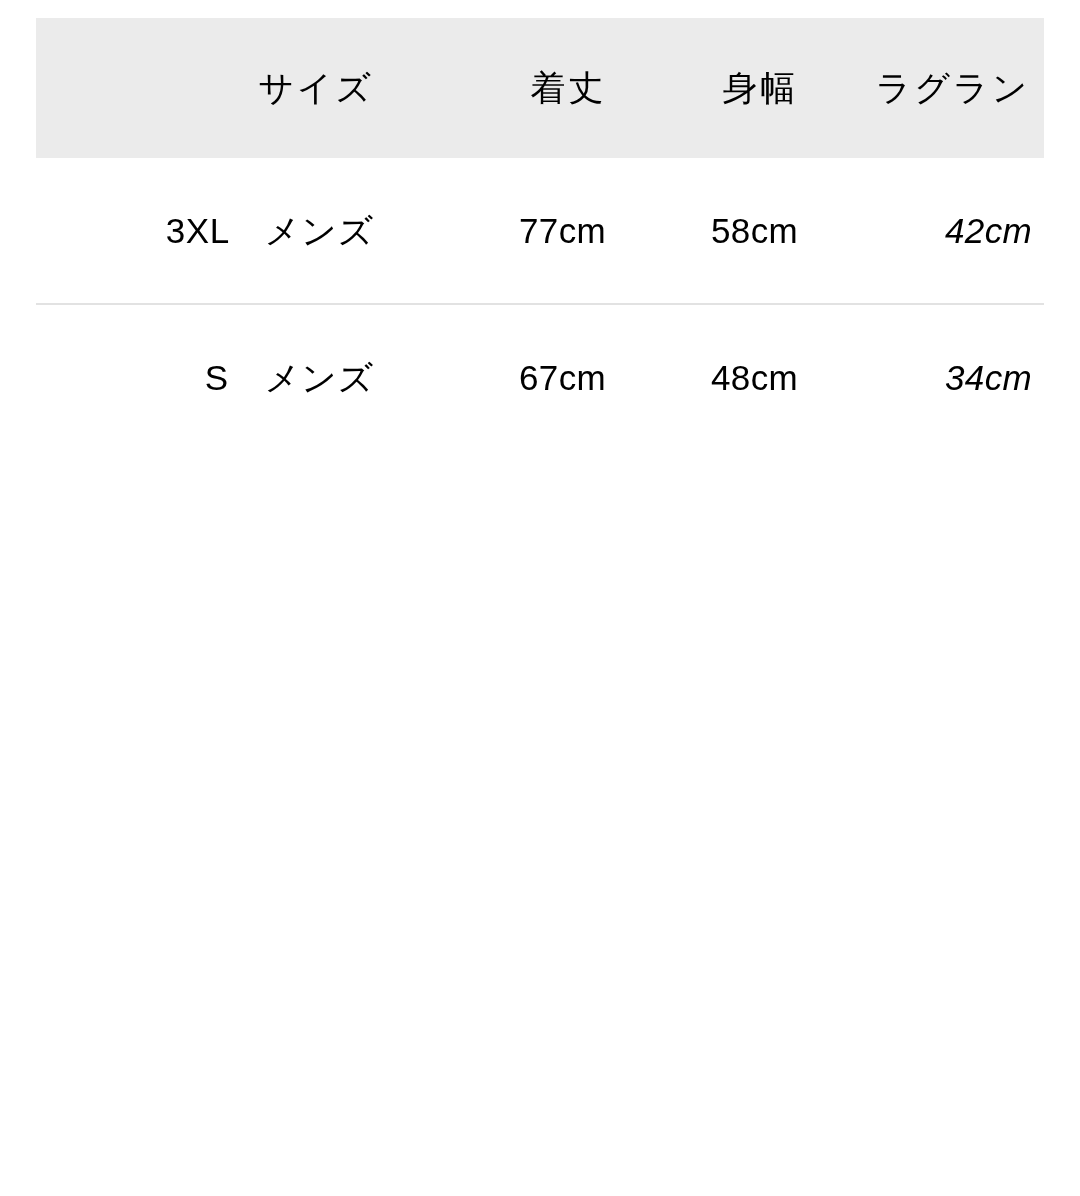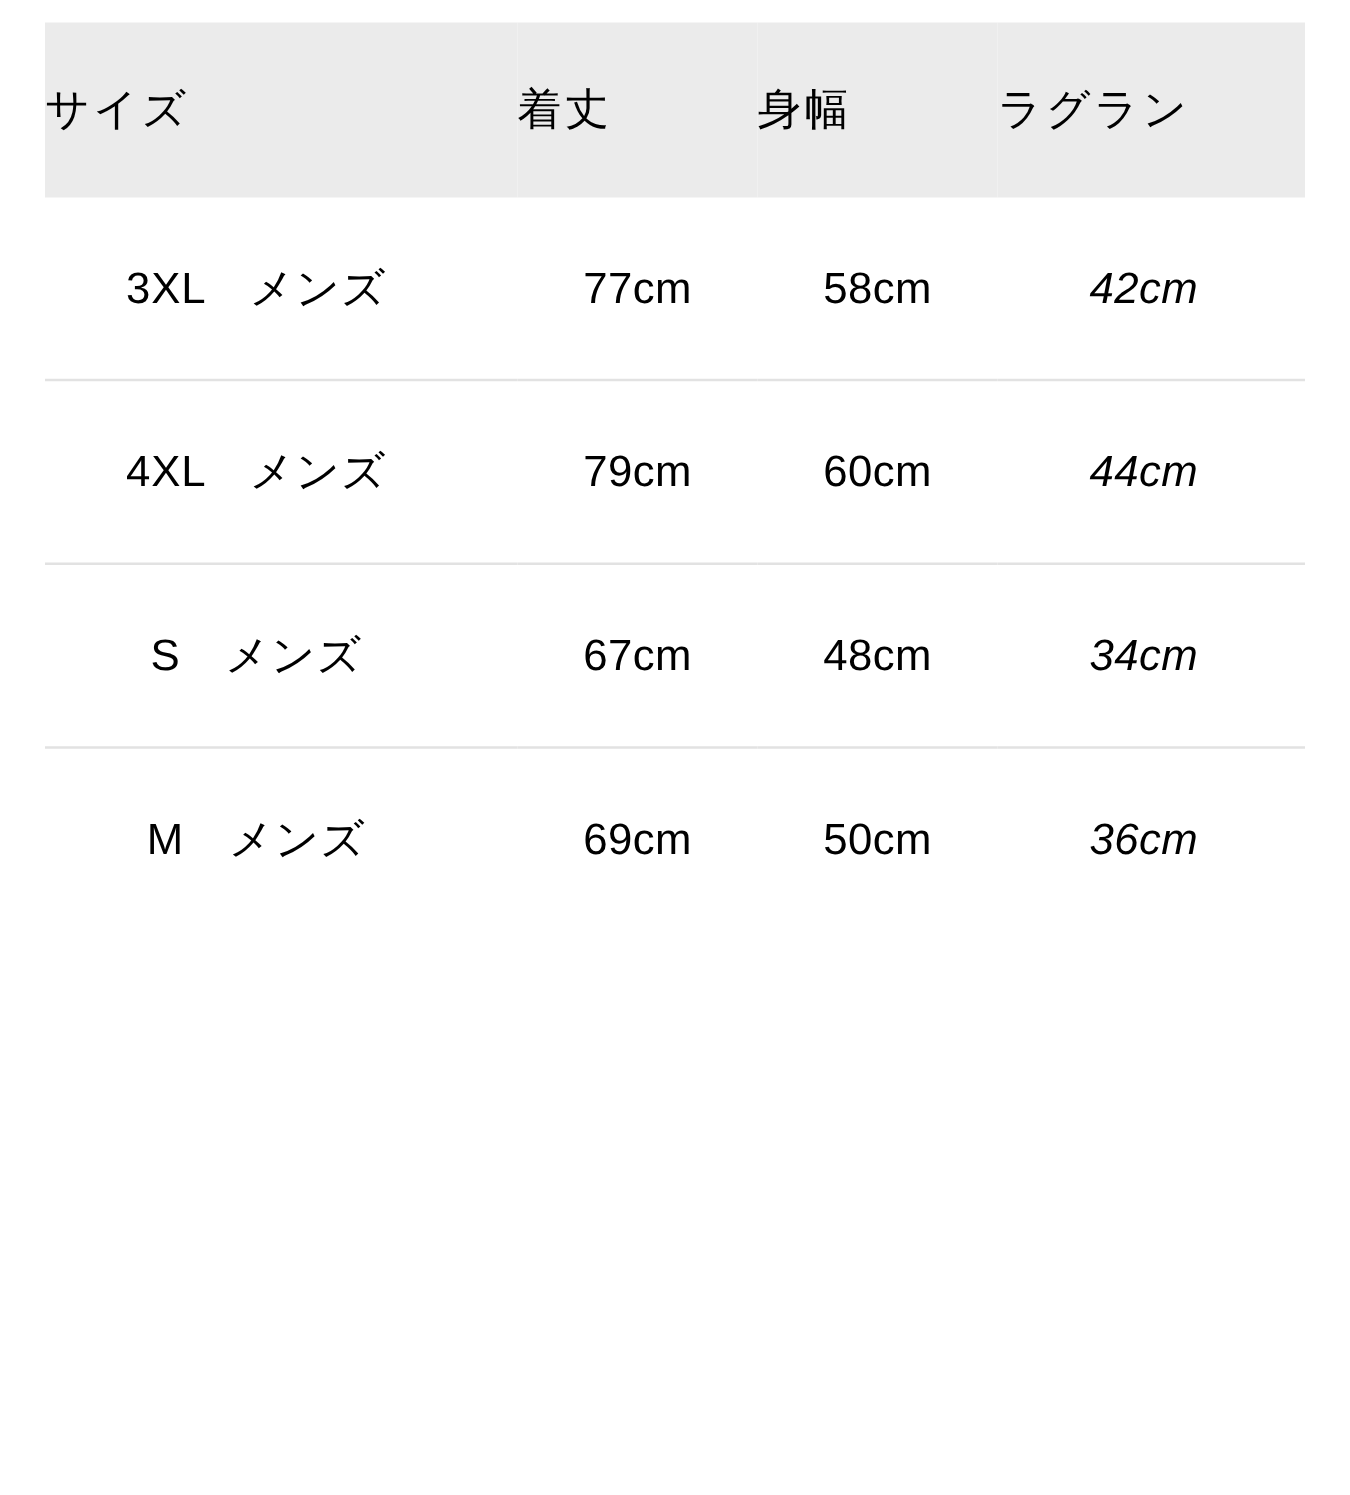--- a/index.html
+++ b/index.html
@@ -38,30 +38,30 @@
   .size-table col.c-width { width: 192px; }
   .size-table col.c-rag   { width: 246px; }
 
   thead th {
     background: #ebebeb;
     font-weight: normal;
     font-size: 35px;
     line-height: 1.2;
     height: 140px;
     vertical-align: middle;
-    text-align: left;
+    text-align: right;
     letter-spacing: 0.08em;
     border: none;
     padding: 0;
   }
 
   tbody td {
     height: 145px;
     vertical-align: middle;
-    text-align: center;
+    text-align: right;
     font-size: 35px;
     line-height: 1.2;
     border-top: 2px solid #e2e2e2;
     padding: 0;
     white-space: nowrap;
   }
 
   tbody tr:first-child td {
     border-top: none;
   }
@@ -101,33 +101,21 @@
       </tr>
     </thead>
     <tbody>
       <tr>
         <td class="cell-size">3XL　メンズ</td>
         <td class="cell-num">77cm</td>
         <td class="cell-num">58cm</td>
         <td class="cell-num cell-rag">42cm</td>
       </tr>
       <tr>
-        <td class="cell-size">4XL　メンズ</td>
-        <td class="cell-num">79cm</td>
-        <td class="cell-num">60cm</td>
-        <td class="cell-num cell-rag">44cm</td>
-      </tr>
-      <tr>
         <td class="cell-size">S　メンズ</td>
         <td class="cell-num">67cm</td>
         <td class="cell-num">48cm</td>
         <td class="cell-num cell-rag">34cm</td>
-      </tr>
-      <tr>
-        <td class="cell-size">M　メンズ</td>
-        <td class="cell-num">69cm</td>
-        <td class="cell-num">50cm</td>
-        <td class="cell-num cell-rag">36cm</td>
       </tr>
     </tbody>
   </table>
 
 </div>
 
 </body></html>

